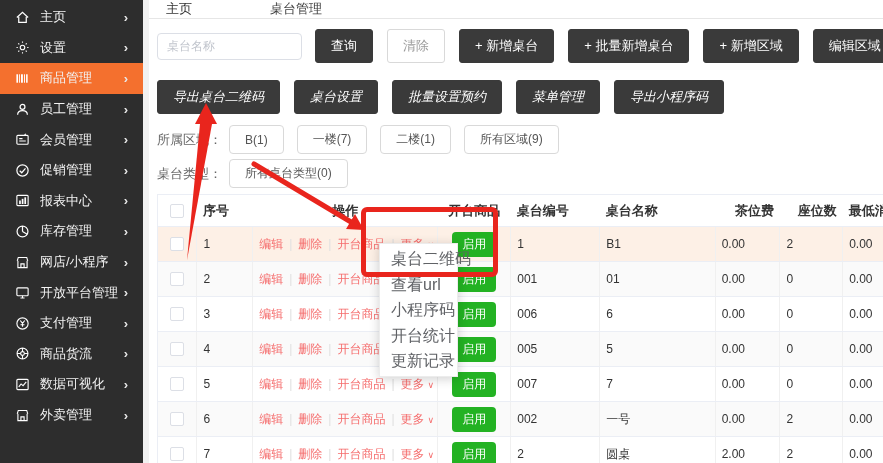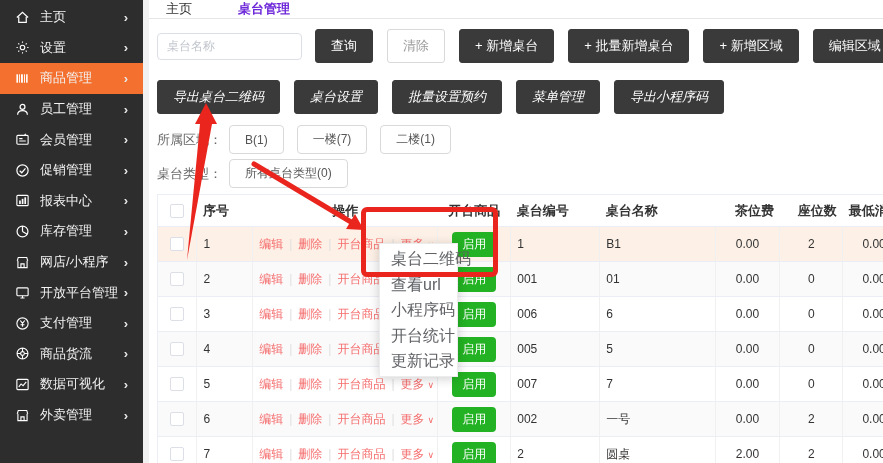--- a/index.html
+++ b/index.html
@@ -14,21 +14,21 @@
   .side-item .ic { width:17px; height:15px; margin-right:9px; display:inline-flex; align-items:center; justify-content:center; }
   .side-item .ic svg { display:block; }
   .side-item .lbl { flex:0 1 auto; white-space:nowrap; }
   .side-item .chev { margin-left:auto; padding-right:15px; font-size:13px; font-weight:bold; color:#e8e8e8; }
 
   
   .main { flex:1; background:#fff; border-left:6px solid #f1f1f1; display:flex; flex-direction:column; min-width:0; }
   .tabbar { height:29px; border-bottom:1px solid #e6e6e6; display:flex; align-items:center; background:#fff; }
   .tab { font-size:13px; color:#333; cursor:pointer; }
   .tab.t1 { margin-left:17px; }
-  .tab.t2 { margin-left:46px; color:#6d28d9;font-weight:bold; }
+  .tab.t2 { margin-left:78px; color:#404040; }
 
   .content { padding:10px 0 0 8px; position:relative; }
 
   .row-flex { display:flex; align-items:center; }
   .toolbar1 { margin-top:0; }
   .search-input { width:145px; height:27px; border:1px solid #dcdfe6; border-radius:4px; padding:0 9px; font-size:12px; color:#333; outline:none; }
   .search-input::placeholder { color:#c0c4cc; }
   .tbtn { height:34px; padding:0 15px; border-radius:3px; font-size:13px; cursor:pointer; border:1px solid #3a3a3a; background:#3a3a3a; color:#fff; white-space:nowrap; }
   .tbtn.v-light { background:#fff; border:1px solid #d9d9d9; color:#999; }
   .toolbar1 .tbtn:first-of-type { margin-left:13px; }
@@ -47,21 +47,21 @@
   table { border-collapse:collapse; table-layout:fixed; width:749px; }
   col.c1{width:39px} col.c2{width:55px} col.c3{width:183px} col.c4{width:72px}
   col.c5{width:88px} col.c6{width:114px} col.c7{width:64px} col.c8{width:62px} col.c9{width:62px}
   thead th { height:32px; font-size:13px; color:#333; font-weight:bold; border-top:1px solid #ebeef5; border-bottom:1px solid #ebeef5; text-align:left; padding:0 6px; white-space:nowrap; }
   thead th.center{ text-align:center; }
   thead th.right{ text-align:right; }
   tbody td { height:35px; font-size:12px; color:#333; border-bottom:1px solid #ebeef5; border-right:1px solid #f0f0f0; padding:0 6px; white-space:nowrap; overflow:hidden; }
   tbody td:first-child, thead th:first-child { border-left:1px solid #ebeef5; text-align:center; }
   tbody tr:nth-child(even) { background:#fafafa; }
   tbody tr:first-child { background:#fdf0e6; }
-  td.right { text-align:center; }
+  td.right { text-align:left; }
   td.center { text-align:center; }
   input[type=checkbox] { appearance:none; width:14px; height:14px; border:1px solid #dcdfe6; border-radius:2px; background:#fff; vertical-align:middle; cursor:pointer; }
   .ops { text-align:center; }
   .ops a { color:#f56c6c; cursor:pointer; text-decoration:none; }
   .ops .sep { color:#e0e0e0; margin:0 6px; }
   .ops .caret { font-size:9px; margin-left:3px; color:#f56c6c; }
   .btn-enable { background:#23b223; color:#fff; border:none; border-radius:4px; font-size:12px; padding:4px 10px; cursor:pointer; display:inline-block; }
 
   
   .dropdown { position:absolute; left:379px; top:243px; width:79px; background:#fff; border:1px solid #ececec; box-shadow:0 2px 10px rgba(0,0,0,.18); z-index:5; padding:2px 0; }
@@ -283,20 +283,21 @@
 
       <div class="row-flex filter-row">
         <span class="f-label">所属区域：</span>
 
           <span class="chip">B(1)</span>
 
           <span class="chip">一楼(7)</span>
 
           <span class="chip">二楼(1)</span>
 
+          <span class="chip">所有区域(9)</span>
 
       </div>
 
       <div class="row-flex filter-row second">
         <span class="f-label">桌台类型：</span>
 
           <span class="chip">所有桌台类型(0)</span>
 
       </div>
 

